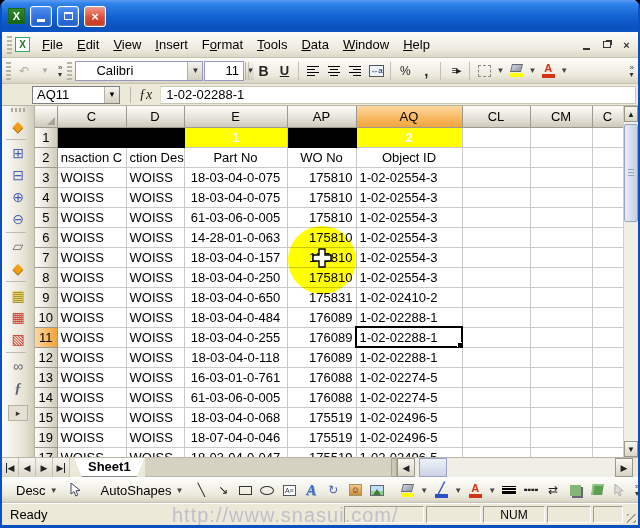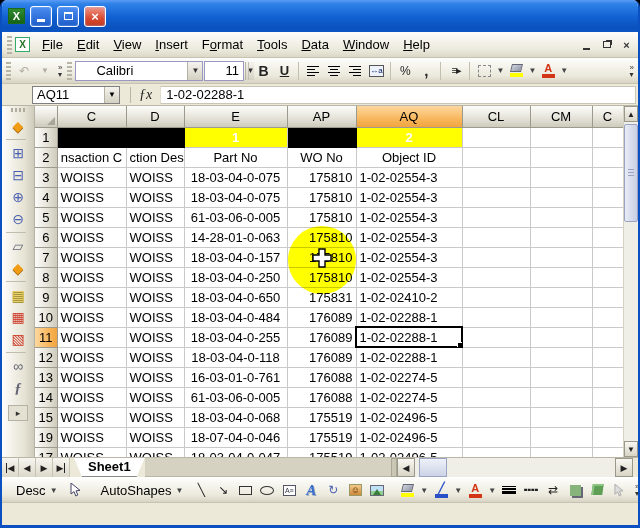--- a/index.html
+++ b/index.html
@@ -621,14 +621,24 @@
       </span>
     <span class="tb-btn disabled">
       <svg width="10" height="13" viewBox="0 0 11 14">
           <path d="M1 0 L1 11 L4 8.6 L5.8 13 L7.8 12 L6 7.8 L10 7.4 Z" fill="#ddd" stroke="#aaa" stroke-width="1"></path>
         </svg>
     </span>
     <div style="flex:1"></div>
     <span class="chev">»<br>▾</span>
   </div>
 
+  <div class="statusbar">
+    <div class="sb-ready">Ready</div>
+    <div class="watermark">http://www.snasui.com/</div>
+    <div class="sb-panel" style="width:80px;"></div>
+    <div class="sb-panel" style="width:55px;"></div>
+    <div class="sb-panel" style="width:62px;">NUM</div>
+    <div class="sb-panel" style="width:44px;"></div>
+    <div class="sb-panel" style="width:30px;"></div>
+    <div class="sb-grip"></div>
+  </div>
 
 </div>
 
 </body></html>

